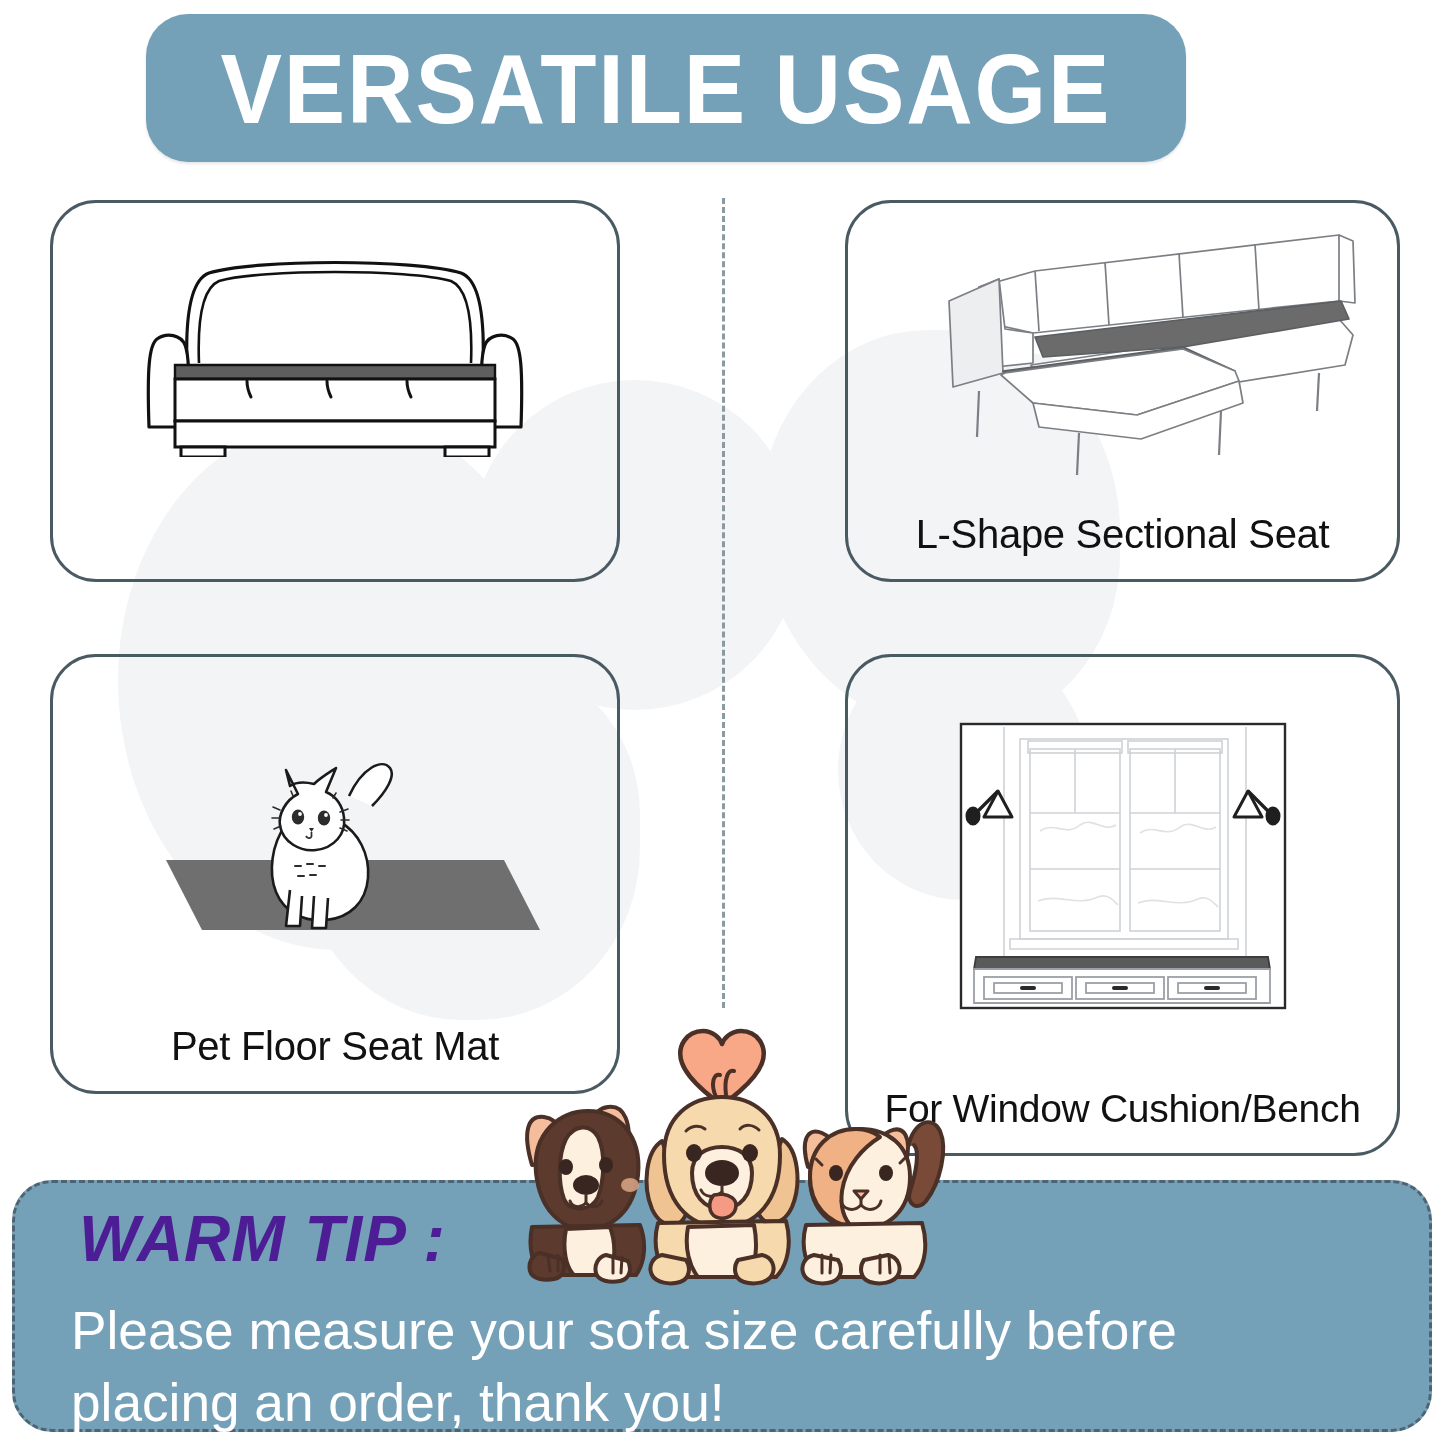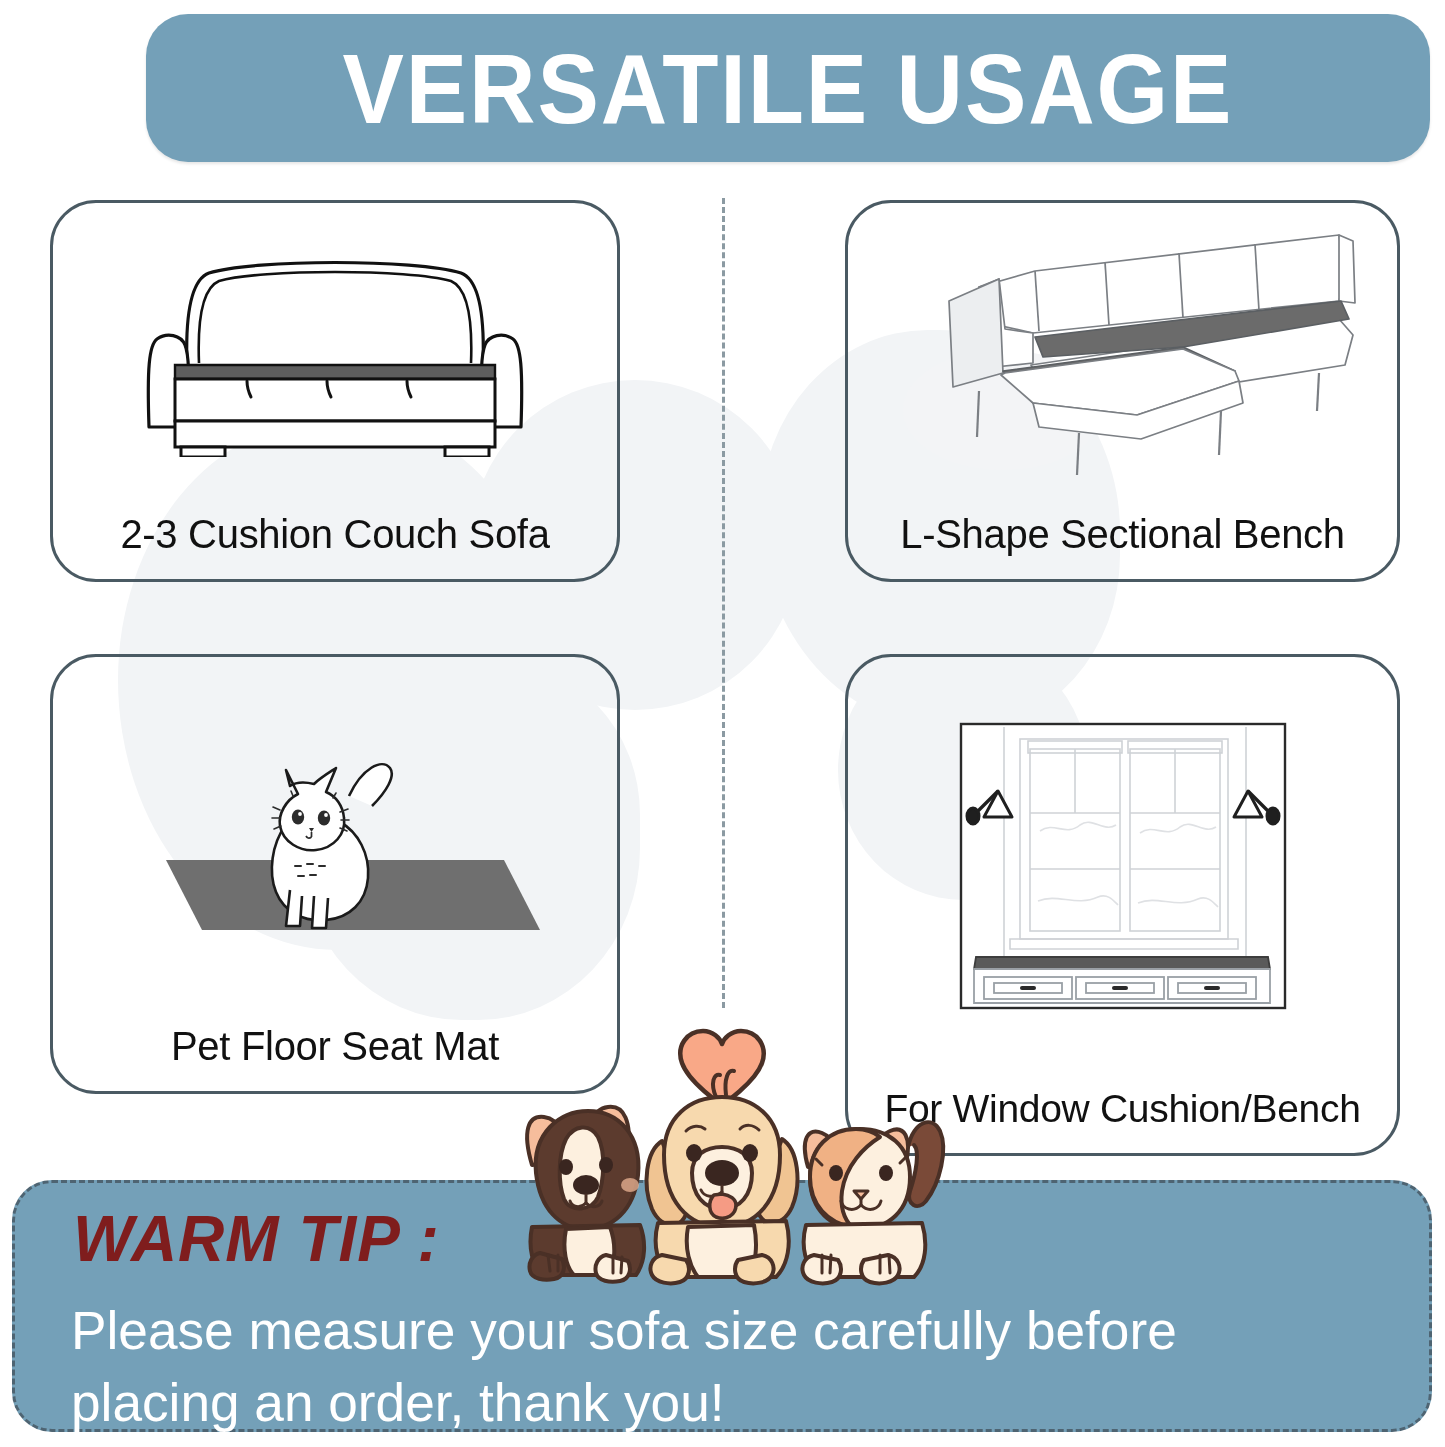--- a/index.html
+++ b/index.html
@@ -33,21 +33,21 @@
   .blob-b { left: 470px;  top: 380px;  width: 330px; height: 330px; }
   .blob-c { left: 760px;  top: 330px;  width: 360px; height: 400px; border-radius: 48% 52% 45% 55%; }
   .blob-d { left: 838px;  top: 640px;  width: 250px; height: 260px; }
   .blob-e { left: 300px;  top: 660px;  width: 340px; height: 360px; border-radius: 55% 45% 50% 50%; }
 
   
   .header-banner {
     position: absolute;
     left: 146px;
     top: 14px;
-    width: 1284px;
+    width: 1040px;
     height: 148px;
     background: #74a0b8;
     border-radius: 42px;
     display: flex;
     align-items: center;
     justify-content: center;
     z-index: 3;
     box-shadow: 0 2px 3px rgba(0,0,0,0.10);
   }
   .header-title {
@@ -130,23 +130,23 @@
     top: 1180px;
     width: 1420px;
     height: 252px;
     background: #74a0b8;
     border: 3px dashed #4e6472;
     border-radius: 40px;
     z-index: 4;
   }
   .tip-head {
     position: absolute;
-    left: 58px;
+    left: 64px;
     top: 24px;
-    color: #7f1d1d;
+    color: #4c1d95;
     font-size: 64px;
     font-weight: bold;
     font-style: italic;
     letter-spacing: 1px;
     line-height: 1;
     white-space: nowrap;
   }
   .tip-line {
     position: absolute;
     left: 56px;
@@ -200,21 +200,20 @@
         <rect x="40" y="174" width="320" height="26" stroke="#111" stroke-width="3" fill="#fff"></rect>
 
         <path d="M112 134 C112 142 114 146 116 150" stroke="#111" stroke-width="3" fill="none" stroke-linecap="round"></path>
         <path d="M192 134 C192 142 194 146 196 150" stroke="#111" stroke-width="3" fill="none" stroke-linecap="round"></path>
         <path d="M272 134 C272 142 274 146 276 150" stroke="#111" stroke-width="3" fill="none" stroke-linecap="round"></path>
 
         <rect x="46" y="200" width="44" height="10" stroke="#111" stroke-width="3" fill="#fff"></rect>
         <rect x="310" y="200" width="44" height="10" stroke="#111" stroke-width="3" fill="#fff"></rect>
       </svg>
     </div>
-    <div class="card-label">2-3 Cushion Couch Sofa</div>
   </div>
 
   <div class="card card-2">
     <div class="card-art">
       <svg width="480" height="255" viewBox="0 0 480 255" fill="none">
 
         <ellipse cx="120" cy="185" rx="100" ry="60" fill="#f3f4f6"></ellipse>
         <g stroke="#7b7f84" stroke-width="1.7" fill="#ffffff" stroke-linejoin="round">
 
           <path d="M96 62 L152 46 L456 10 L462 52 L456 76 L150 108 L96 96 Z"></path>
@@ -239,21 +238,21 @@
           <path d="M118 150 L150 178 L254 190 L356 156 L352 146 L300 124 L122 148 Z"></path>
           <path d="M150 178 L156 202 L258 214 L360 178 L356 156 L254 190 Z"></path>
 
           <path d="M96 166 L94 212" stroke-width="2.2"></path>
           <path d="M196 208 L194 250" stroke-width="2.2"></path>
           <path d="M338 186 L336 230" stroke-width="2.2"></path>
           <path d="M436 148 L434 186" stroke-width="2.2"></path>
         </g>
       </svg>
     </div>
-    <div class="card-label">L-Shape Sectional Bench</div>
+    <div class="card-label">L-Shape Sectional Seat</div>
   </div>
 
   <div class="card card-3">
     <div class="card-art">
       <svg width="470" height="250" viewBox="0 0 470 250" fill="none">
 
         <path d="M66 150 L404 150 L440 220 L102 220 Z" fill="#6f6f6f"></path>
 
         <g fill="#ffffff" stroke="#1b1b1b" stroke-width="2.6" stroke-linejoin="round">
 

